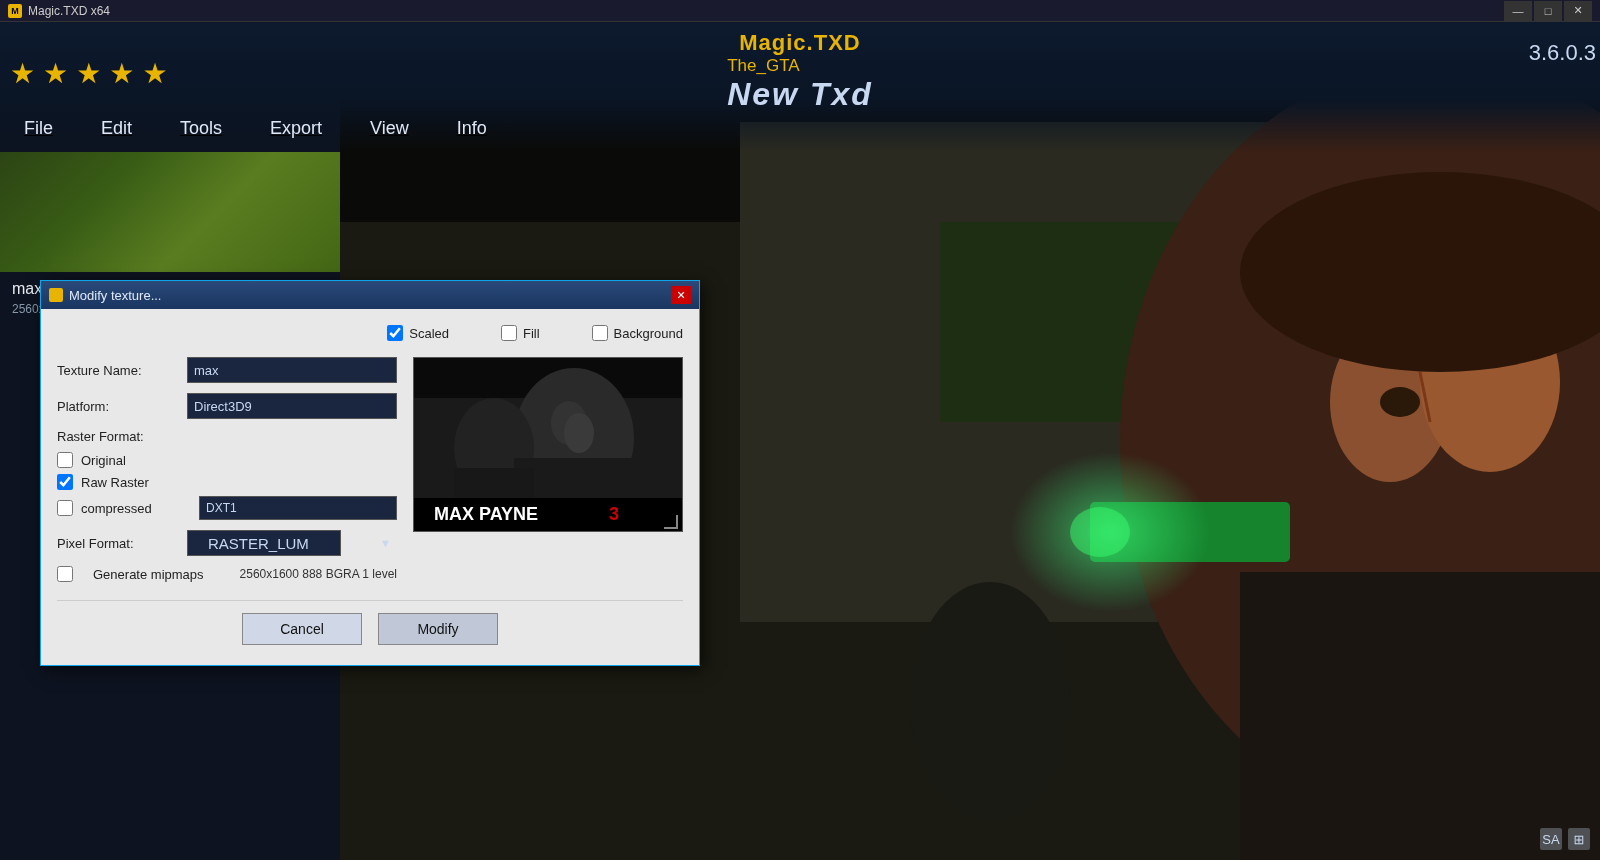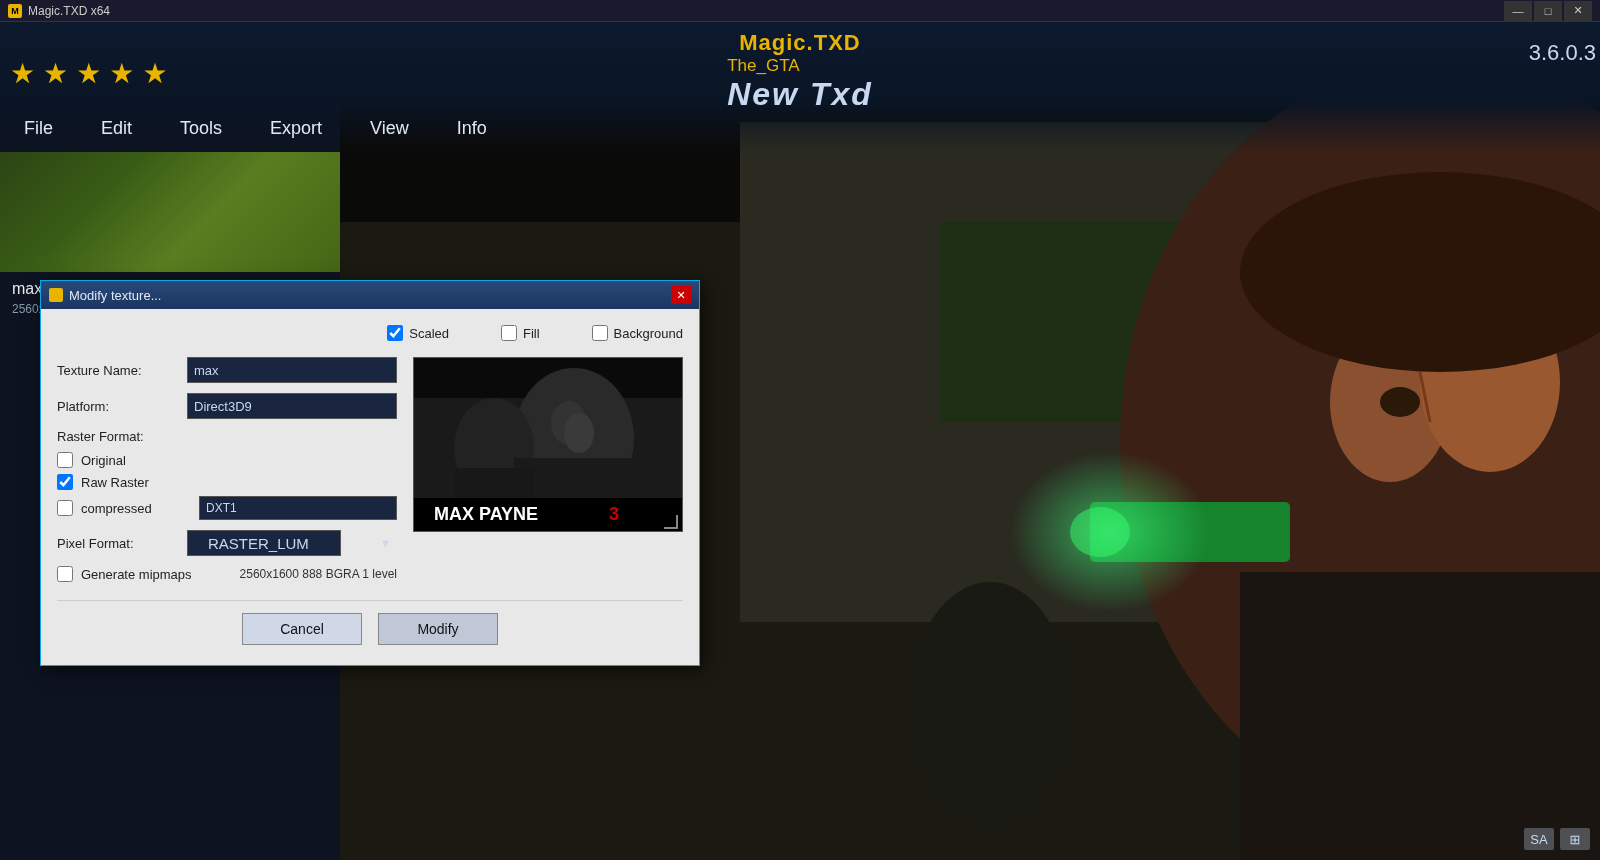--- a/index.html
+++ b/index.html
@@ -150,20 +150,21 @@
     }
 
     
     #nav-menu {
       position: absolute;
       top: 88px;
       left: 0;
       width: 560px;
       display: flex;
       gap: 0;
+      text-decoration: underline;
     }
     .nav-item {
       padding: 8px 24px;
       color: #e0e8f8;
       font-size: 18px;
       cursor: pointer;
       font-weight: 400;
     }
 
     
@@ -401,21 +402,21 @@
       transform: translateY(-50%);
       color: #c8d8f0;
       pointer-events: none;
       font-size: 11px;
     }
 
     
     #mipmaps-row {
       display: flex;
       align-items: center;
-      gap: 8px;
+      gap: 20px;
       margin-bottom: 10px;
     }
     #mipmaps-row input[type="checkbox"] {
       width: 16px;
       height: 16px;
     }
     #mipmaps-label {
       font-size: 13px;
       color: #222;
     }
@@ -459,21 +460,21 @@
     
     #system-tray {
       position: absolute;
       bottom: 10px;
       right: 10px;
       display: flex;
       align-items: center;
       gap: 6px;
     }
     .tray-icon {
-      width: 30px;
+      width: 22px;
       height: 22px;
       background: rgba(200,220,240,0.3);
       border-radius: 2px;
       display: flex;
       align-items: center;
       justify-content: center;
       font-size: 13px;
       color: #c8d8f0;
     }
   </style>

